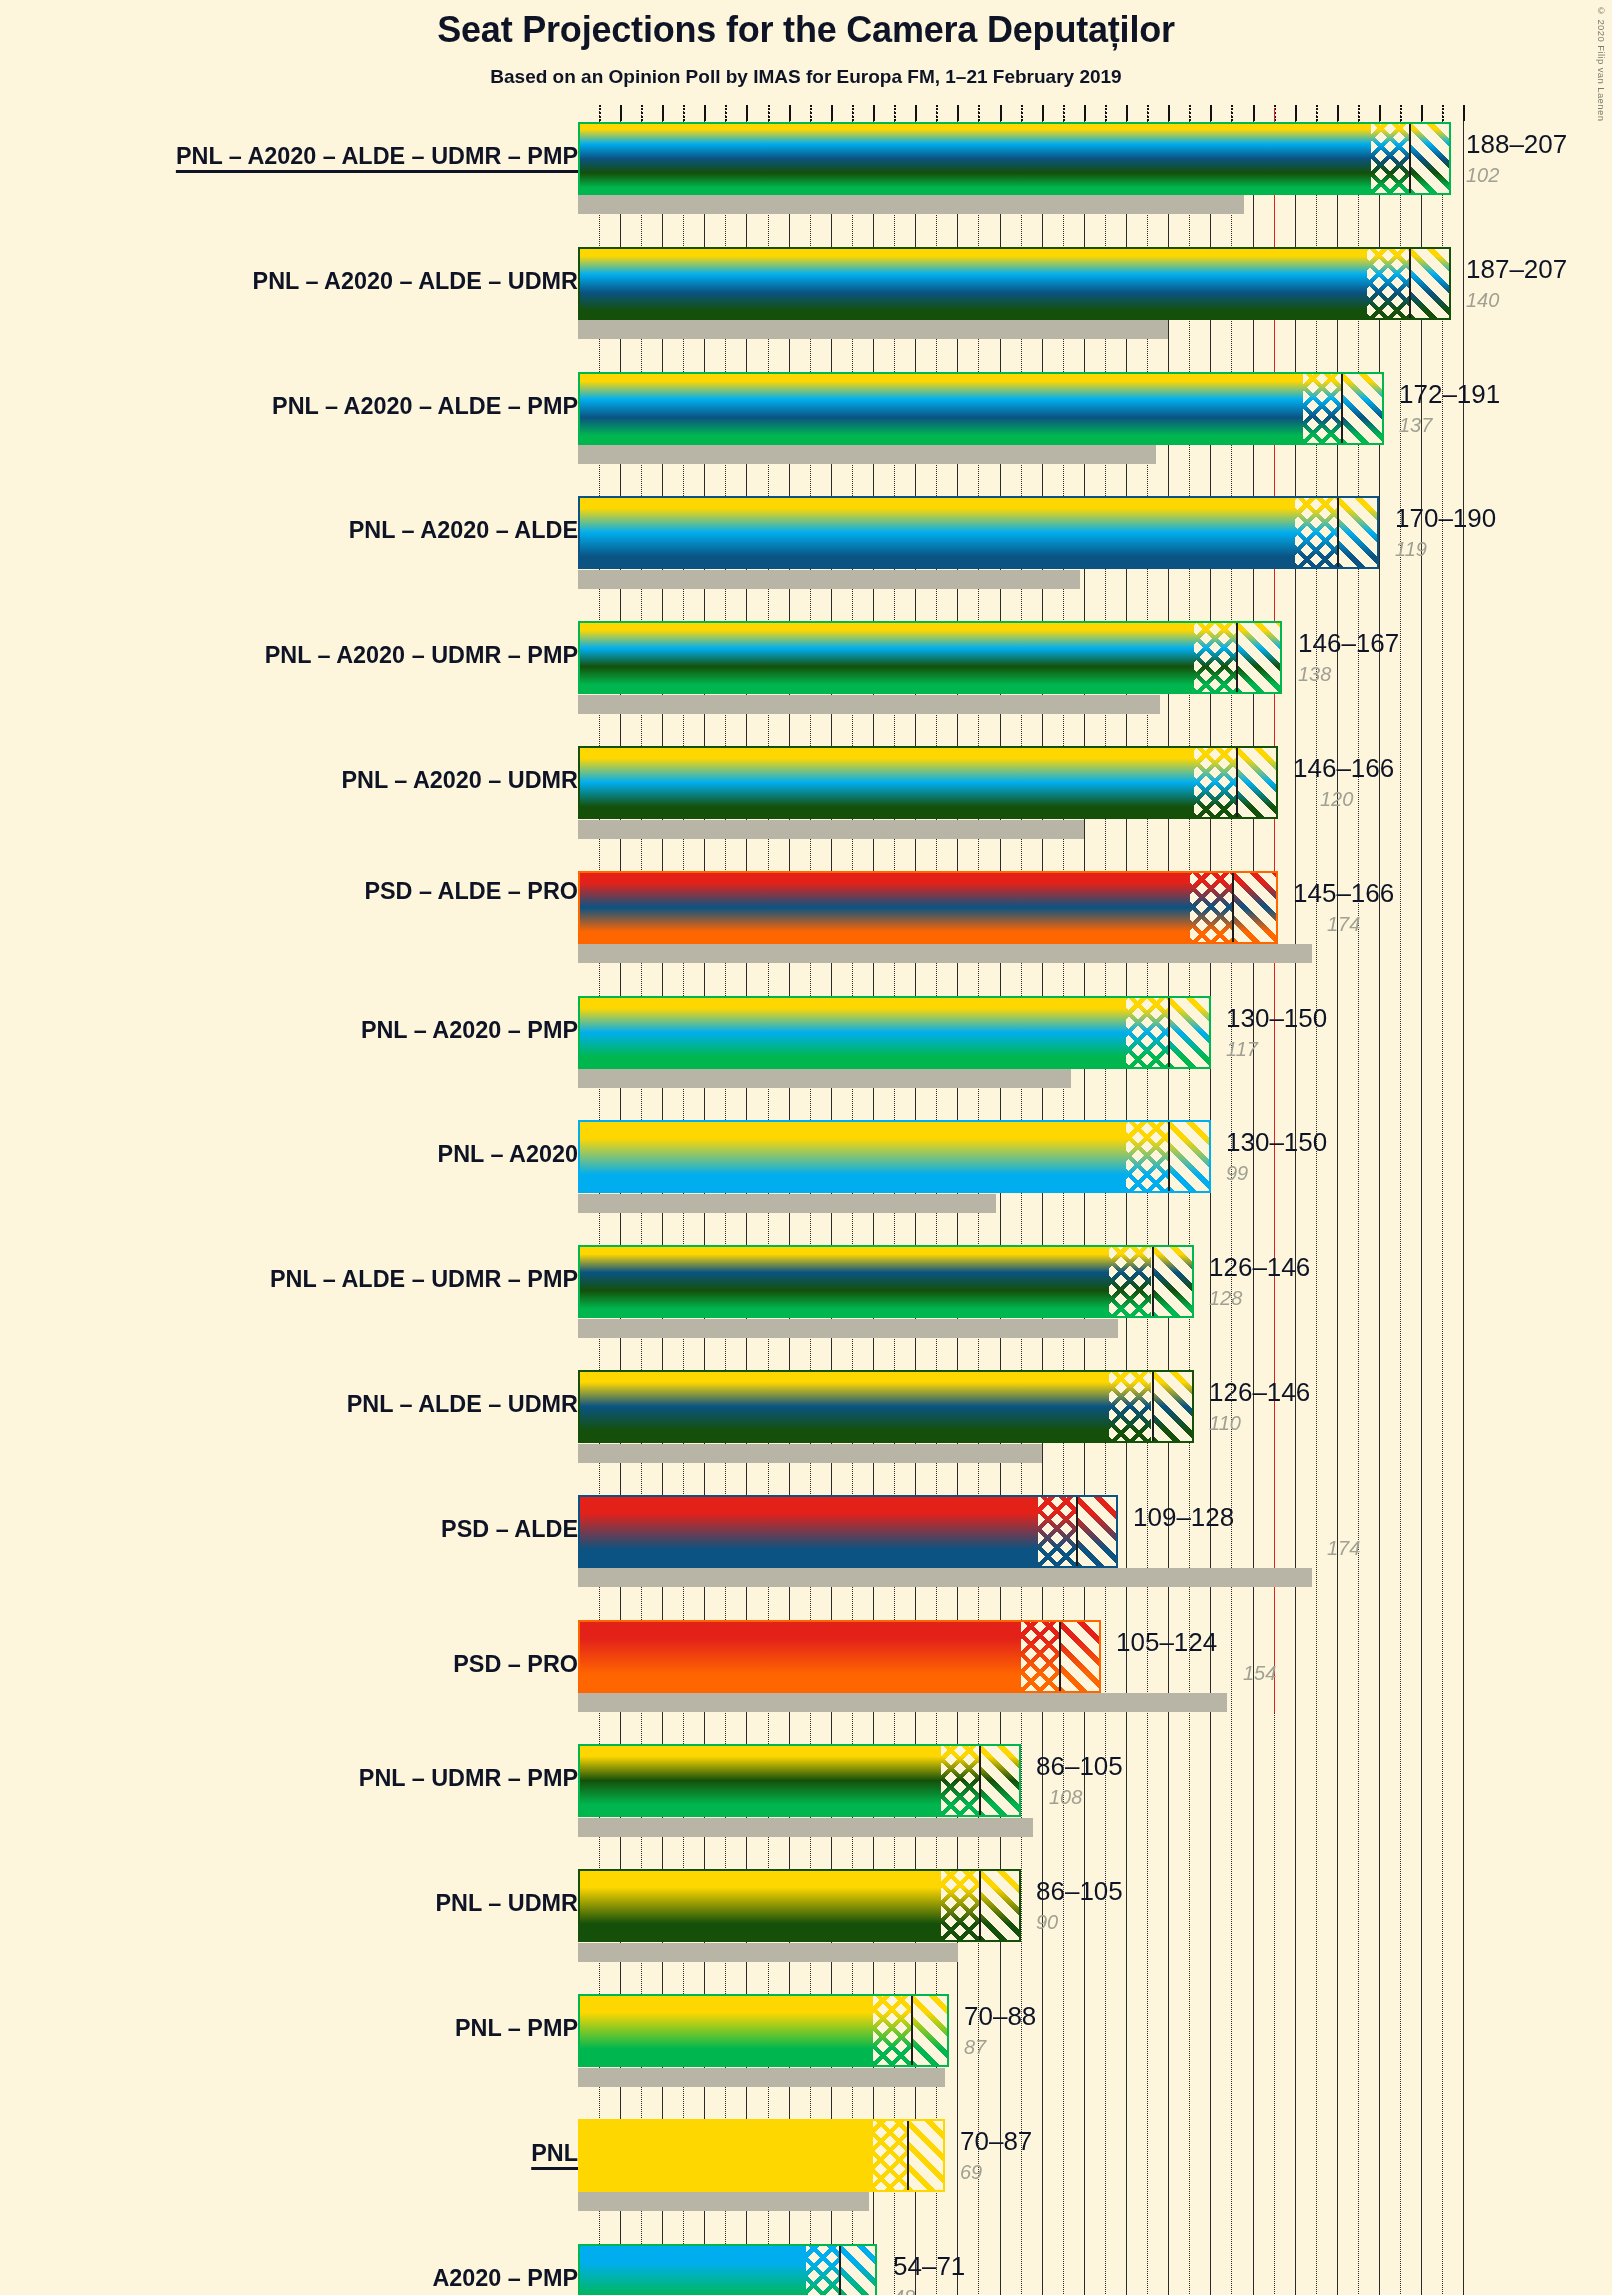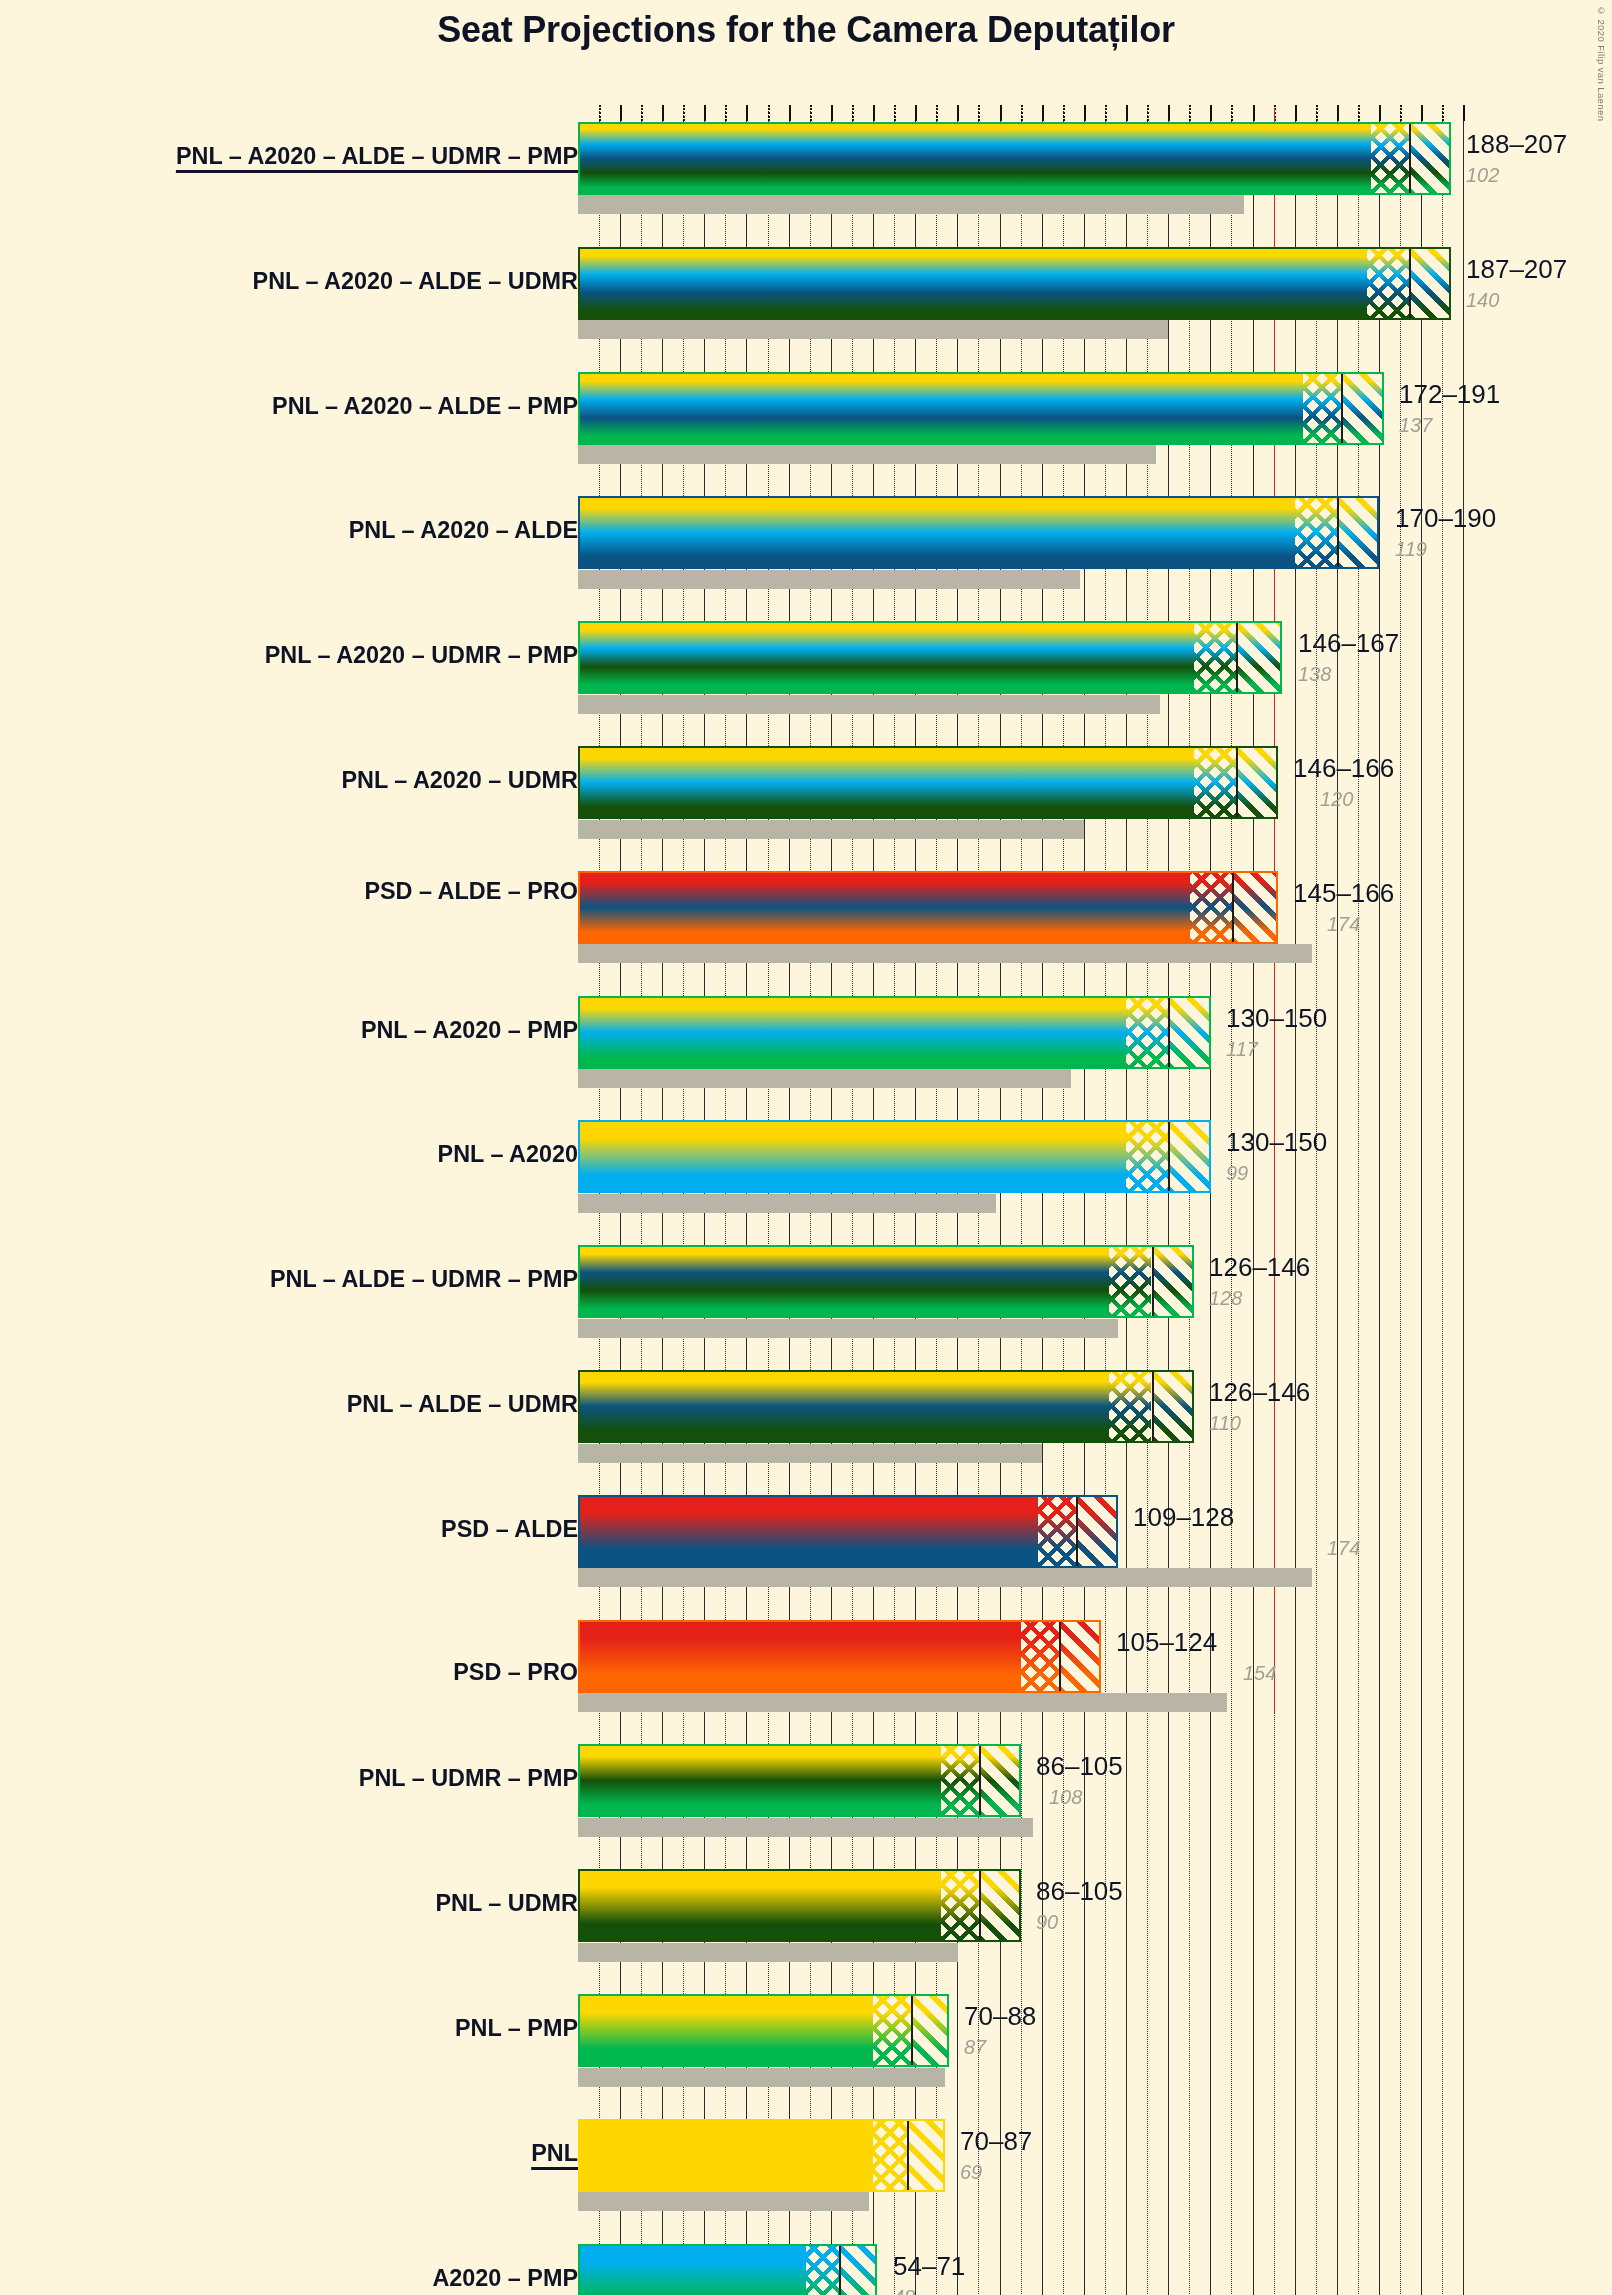--- a/index.html
+++ b/index.html
@@ -77,20 +77,21 @@
   }
   .legend .swatch{position:relative;height:39px;border:2.6px solid #0b1020;box-sizing:border-box;background:#0b1020;}
   .legend .lastbar{height:16.4px;background:#7d7b6b;}
 </style>
 </head>
 <body>
 
 <div id="chart">
 
   <div class="title">Seat Projections for the Camera Deputaților</div>
+  <div class="subtitle">Based on an Opinion Poll by IMAS for Europa FM, 1–21 February 2019</div>
   <div class="copyright">© 2020 Filip van Laenen</div>
 
   <div id="plot">
     <div class="gridlayer" id="gridlayer">
         <div class="gline minor" style="left: 599px; top: 108px; height: 2240px;"></div>
         <div class="tick minor" style="left: 599px; top: 105px;"></div>
         <div class="gline" style="left: 620px; top: 108px; height: 2240px;"></div>
         <div class="tick" style="left: 620px; top: 105px;"></div>
         <div class="gline minor" style="left: 641px; top: 108px; height: 2240px;"></div>
         <div class="tick minor" style="left: 641px; top: 105px;"></div>
@@ -398,21 +399,21 @@
               </div>
               <div class="medline" style="left: 498px;"></div>
               <div class="border"></div>
             </div>
           </div>
           <div class="valtxt" style="left: 1133px; top: 7px;">109–128</div>
           <div class="lasttxt" style="left: 1327px; top: 42px;">174</div>
         </div>
         <div class="lastres" style="top: 1693px; width: 649px; left: 578px;"></div>
         <div class="row" style="top: 1620px;">
-          <div class="rlabel" style="top: 39px;">PSD – PRO</div>
+          <div class="rlabel" style="top: 31px;">PSD – PRO</div>
           <div class="barwrap" style="top: 0px; width: 523px; height: 73px;">
             <div class="bar" style="--edge: #FF6600; width: 100%;">
               <div class="fill" style="width: 443px; background: linear-gradient(rgb(227, 33, 25) 0%, rgb(227, 33, 25) 25%, rgb(255, 102, 0) 75%, rgb(255, 102, 0) 100%);"></div>
               <div class="ci" style="left: 443px; width: 38px; background-color: rgb(253, 246, 220); background-image: repeating-linear-gradient(45deg, transparent 0px, transparent 5.2px, rgba(0, 0, 0, 0) 5.2px, rgba(0, 0, 0, 0) 5.2px), repeating-linear-gradient(-45deg, transparent 0px, transparent 5.2px, rgba(0, 0, 0, 0) 5.2px, rgba(0, 0, 0, 0) 5.2px);">
                 <div style="position: absolute; inset: 0px; background: linear-gradient(rgb(227, 33, 25) 0%, rgb(227, 33, 25) 25%, rgb(255, 102, 0) 75%, rgb(255, 102, 0) 100%); mask-image: repeating-linear-gradient(45deg, rgb(0, 0, 0) 0px, rgb(0, 0, 0) 4.3px, transparent 4.3px, transparent 13px), repeating-linear-gradient(-45deg, rgb(0, 0, 0) 0px, rgb(0, 0, 0) 4.3px, transparent 4.3px, transparent 13px);"></div>
               </div>
               <div class="ci" style="left: 481px; width: 42px; background-color: rgb(253, 246, 220);">
                 <div style="position: absolute; inset: 0px; background: linear-gradient(rgb(227, 33, 25) 0%, rgb(227, 33, 25) 25%, rgb(255, 102, 0) 75%, rgb(255, 102, 0) 100%); mask-image: repeating-linear-gradient(45deg, rgb(0, 0, 0) 0px, rgb(0, 0, 0) 6px, transparent 6px, transparent 15.6px);"></div>
               </div>
               <div class="medline" style="left: 481px;"></div>

